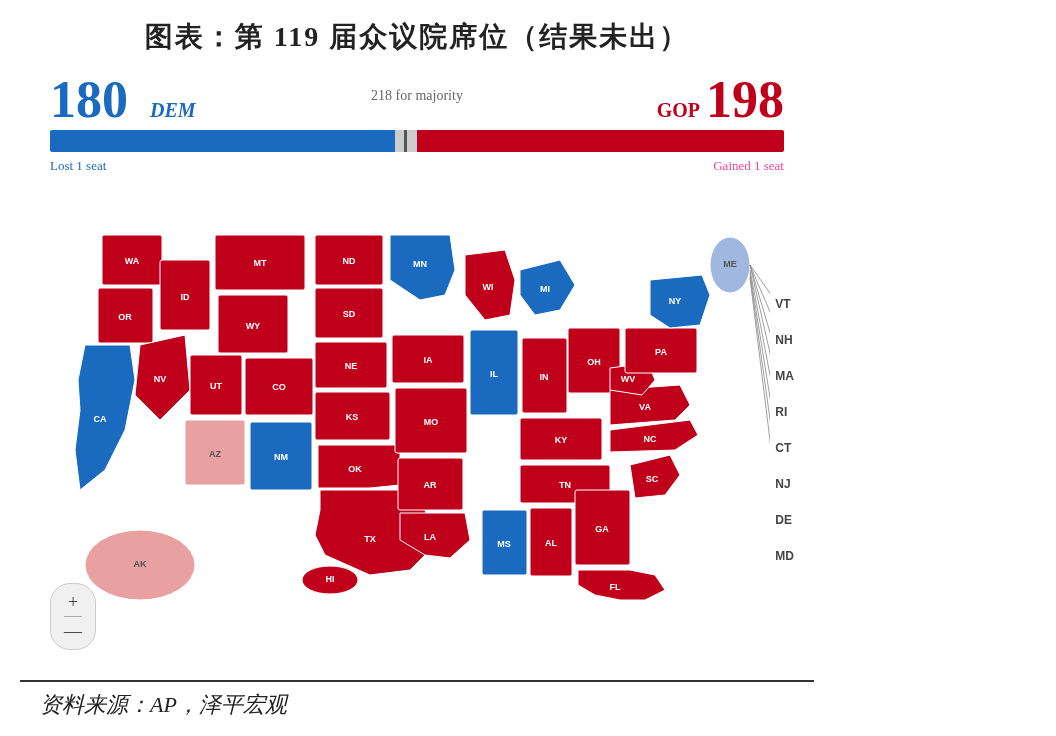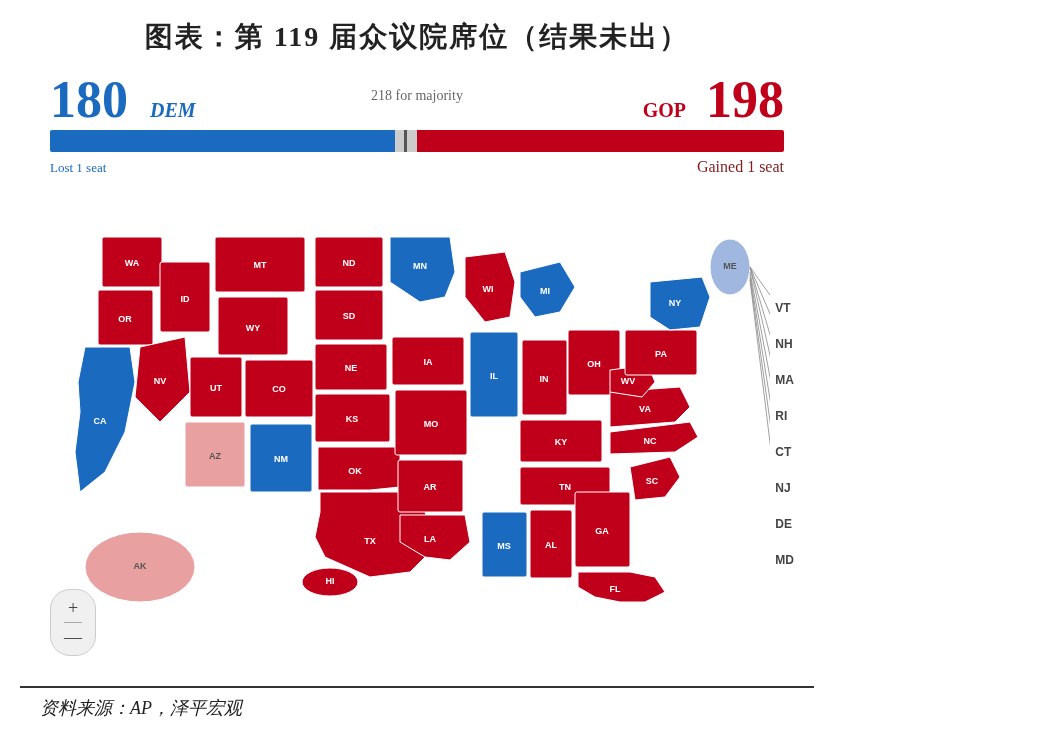--- a/index.html
+++ b/index.html
@@ -67,28 +67,28 @@
       text-align: center;
       position: absolute;
       left: 50%;
       transform: translateX(-50%);
       top: 22px;
     }
 
     .gop-score {
       display: flex;
       align-items: baseline;
+      gap: 6px;
     }
 
     .gop-number {
       font-size: 52px;
       font-weight: bold;
       color: #c0001a;
       line-height: 1;
-      margin-left: 20px;
     }
 
     .gop-label {
       font-size: 20px;
       font-weight: bold;
       color: #c0001a;
     }
 
     .bar-section {
       padding: 0 30px;
@@ -137,22 +137,22 @@
       padding: 2px 30px 6px;
       align-items: flex-end;
     }
 
     .lost-label {
       font-size: 13px;
       color: #1a6abf;
     }
 
     .gained-label {
-      font-size: 16px;
-      color: #7f1d1d;
+      font-size: 13px;
+      color: #ec4899;
     }
 
     .map-section {
       flex: 1;
       display: flex;
       position: relative;
       padding: 0 10px;
     }
 
     .map-container {
@@ -210,21 +210,21 @@
       gap: 22px;
       font-size: 12px;
       font-weight: bold;
       color: #444;
       font-family: Arial, sans-serif;
     }
 
     .footer-section {
       padding: 8px 20px 6px;
       border-top: 2px solid #333;
-      font-size: 18px;
+      font-size: 22px;
       font-style: italic;
       color: #222;
     }
   </style>
 </head>
 <body>
 
 <div class="container">
 
   <div class="title-area">

